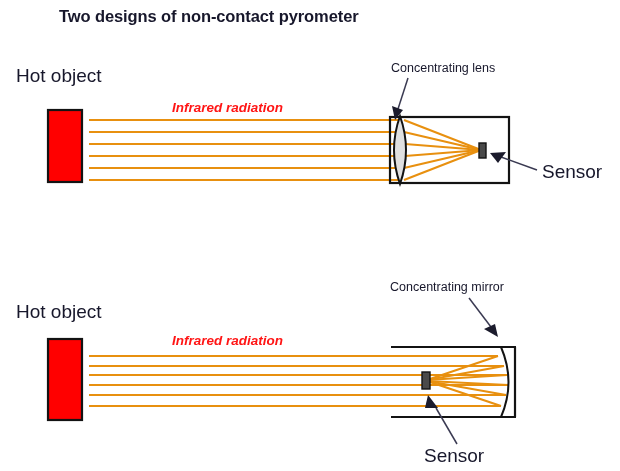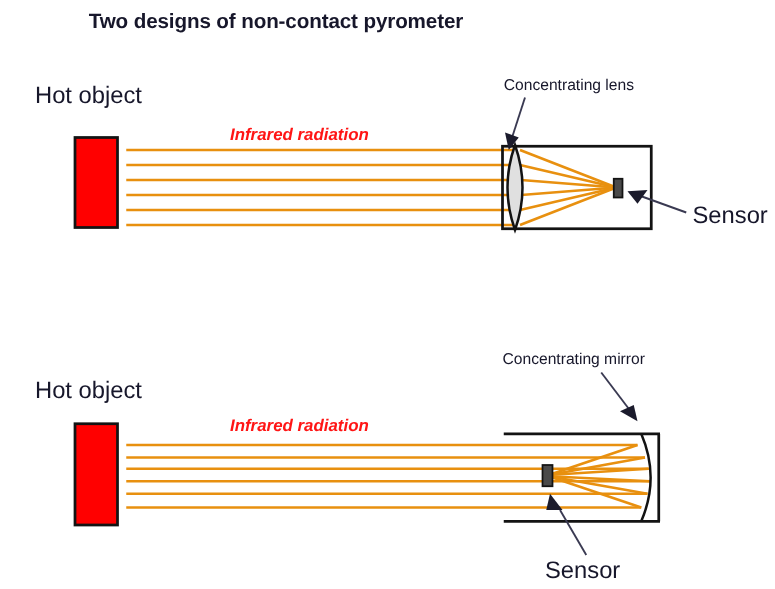--- a/index.html
+++ b/index.html
@@ -10,21 +10,21 @@
   body {
     width: 620px;
     height: 471px;
     position: relative;
     overflow: hidden;
     font-family: "Liberation Sans", sans-serif;
     color: #1a1a2e;
   }
   #stage {
     position: absolute;
-    left: 16px; top: 0;
+    left: 4px; top: 0;
     width: 520px;
     height: 471px;
   }
   svg#diagram {
     position: absolute;
     left: 0; top: 0;
     width: 620px;
     height: 471px;
     display: block;
   }

